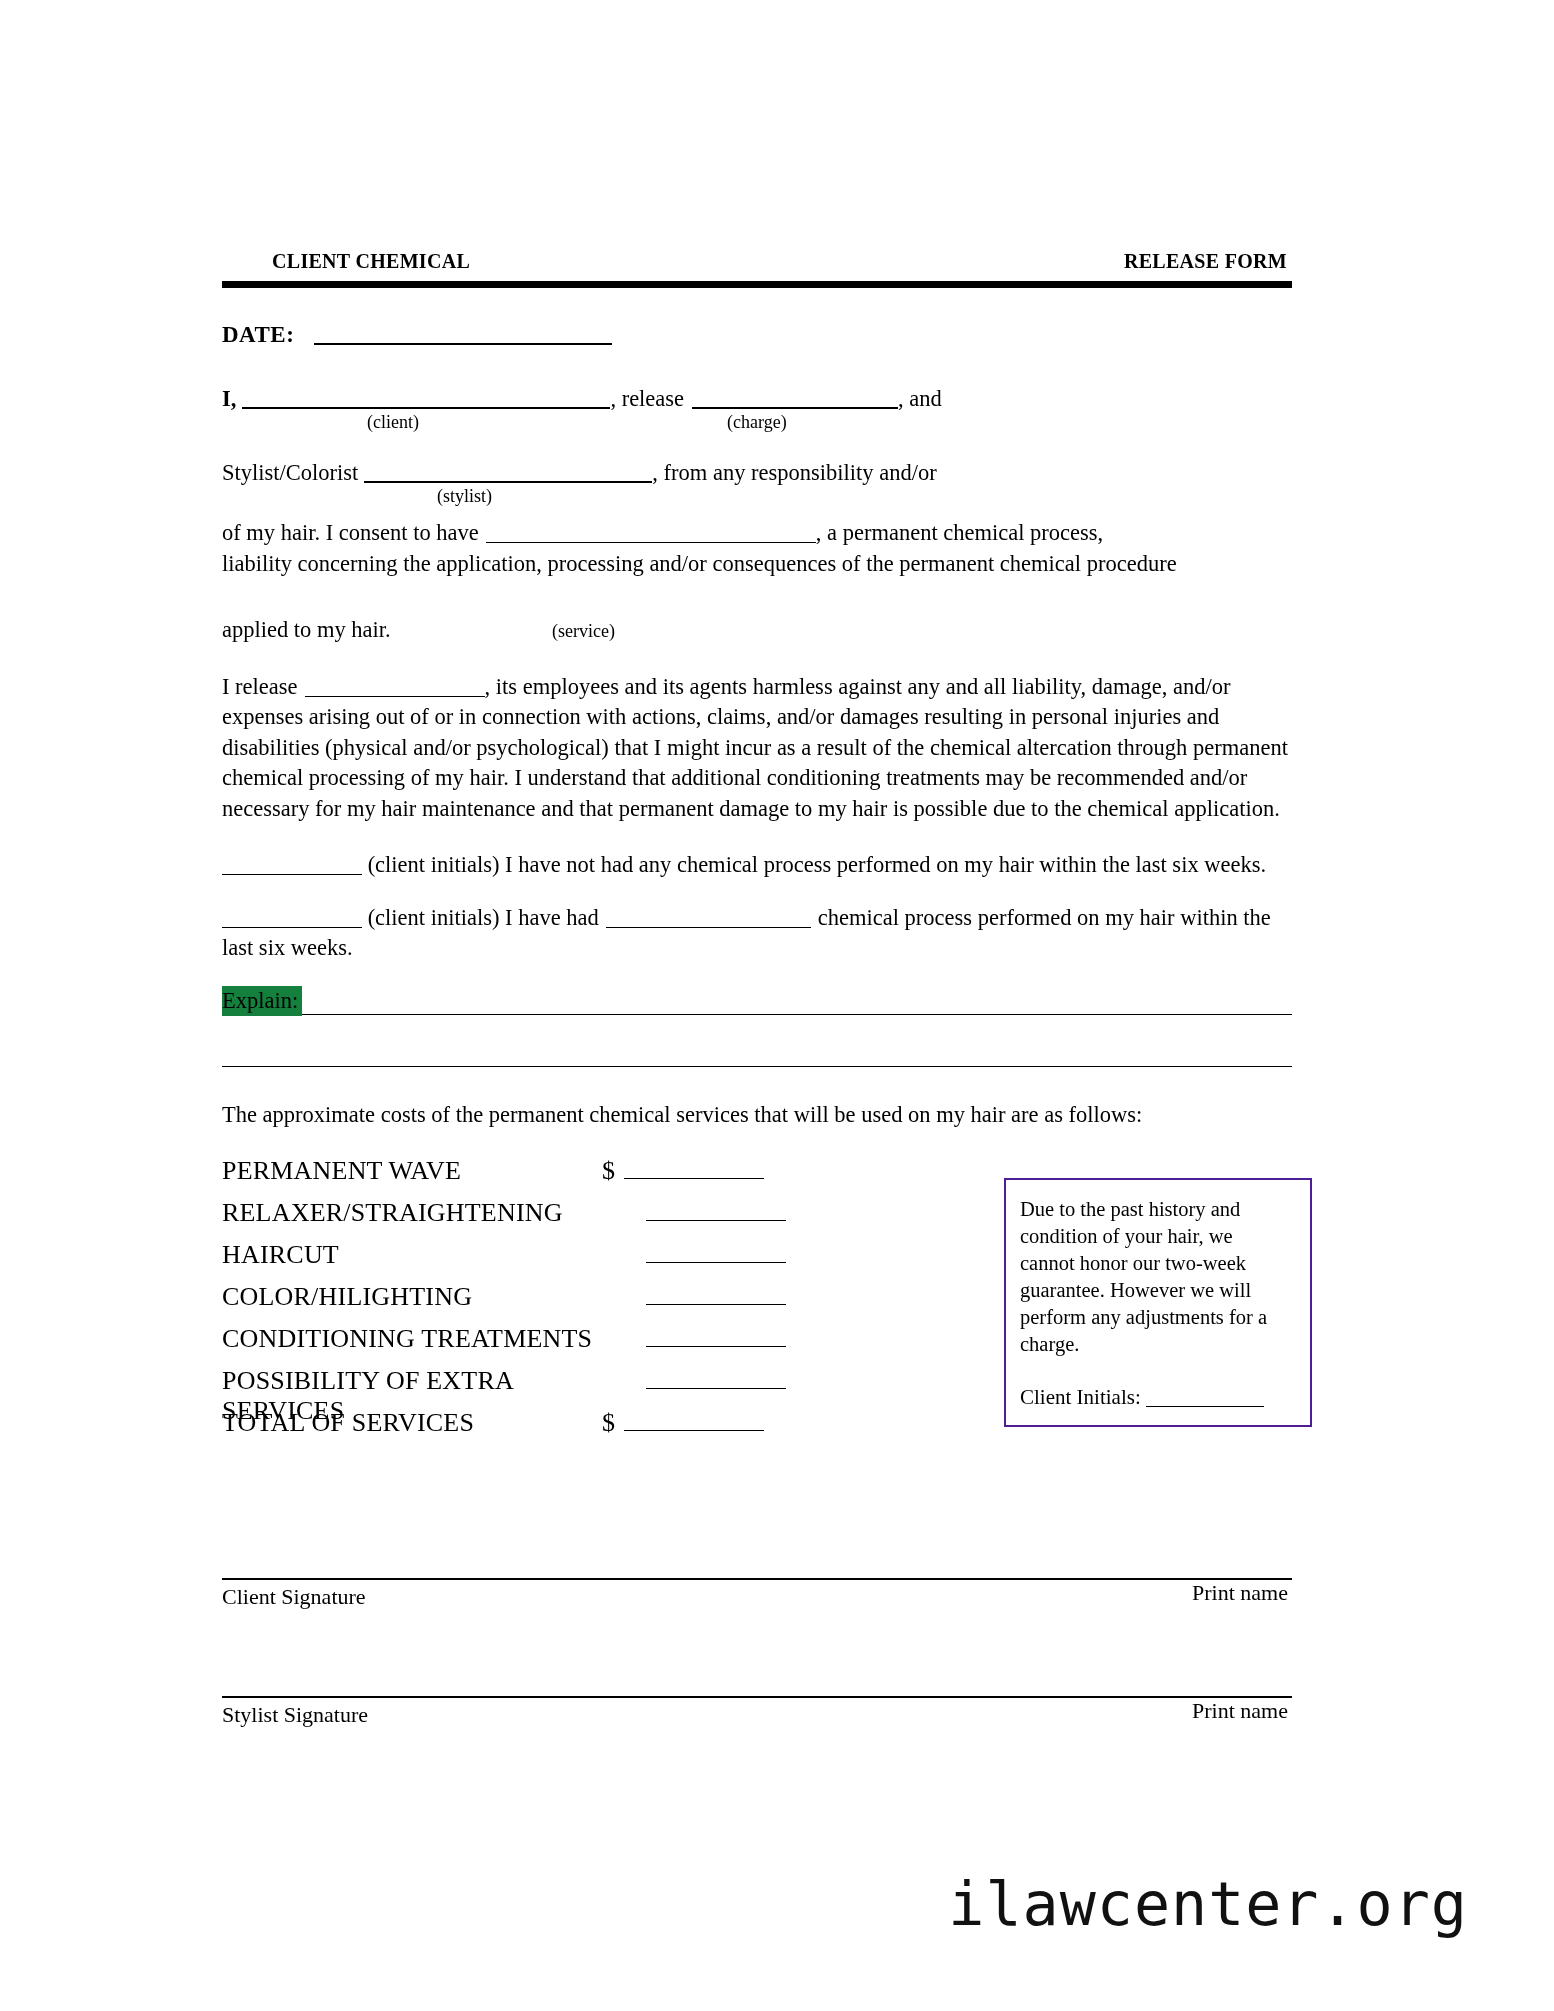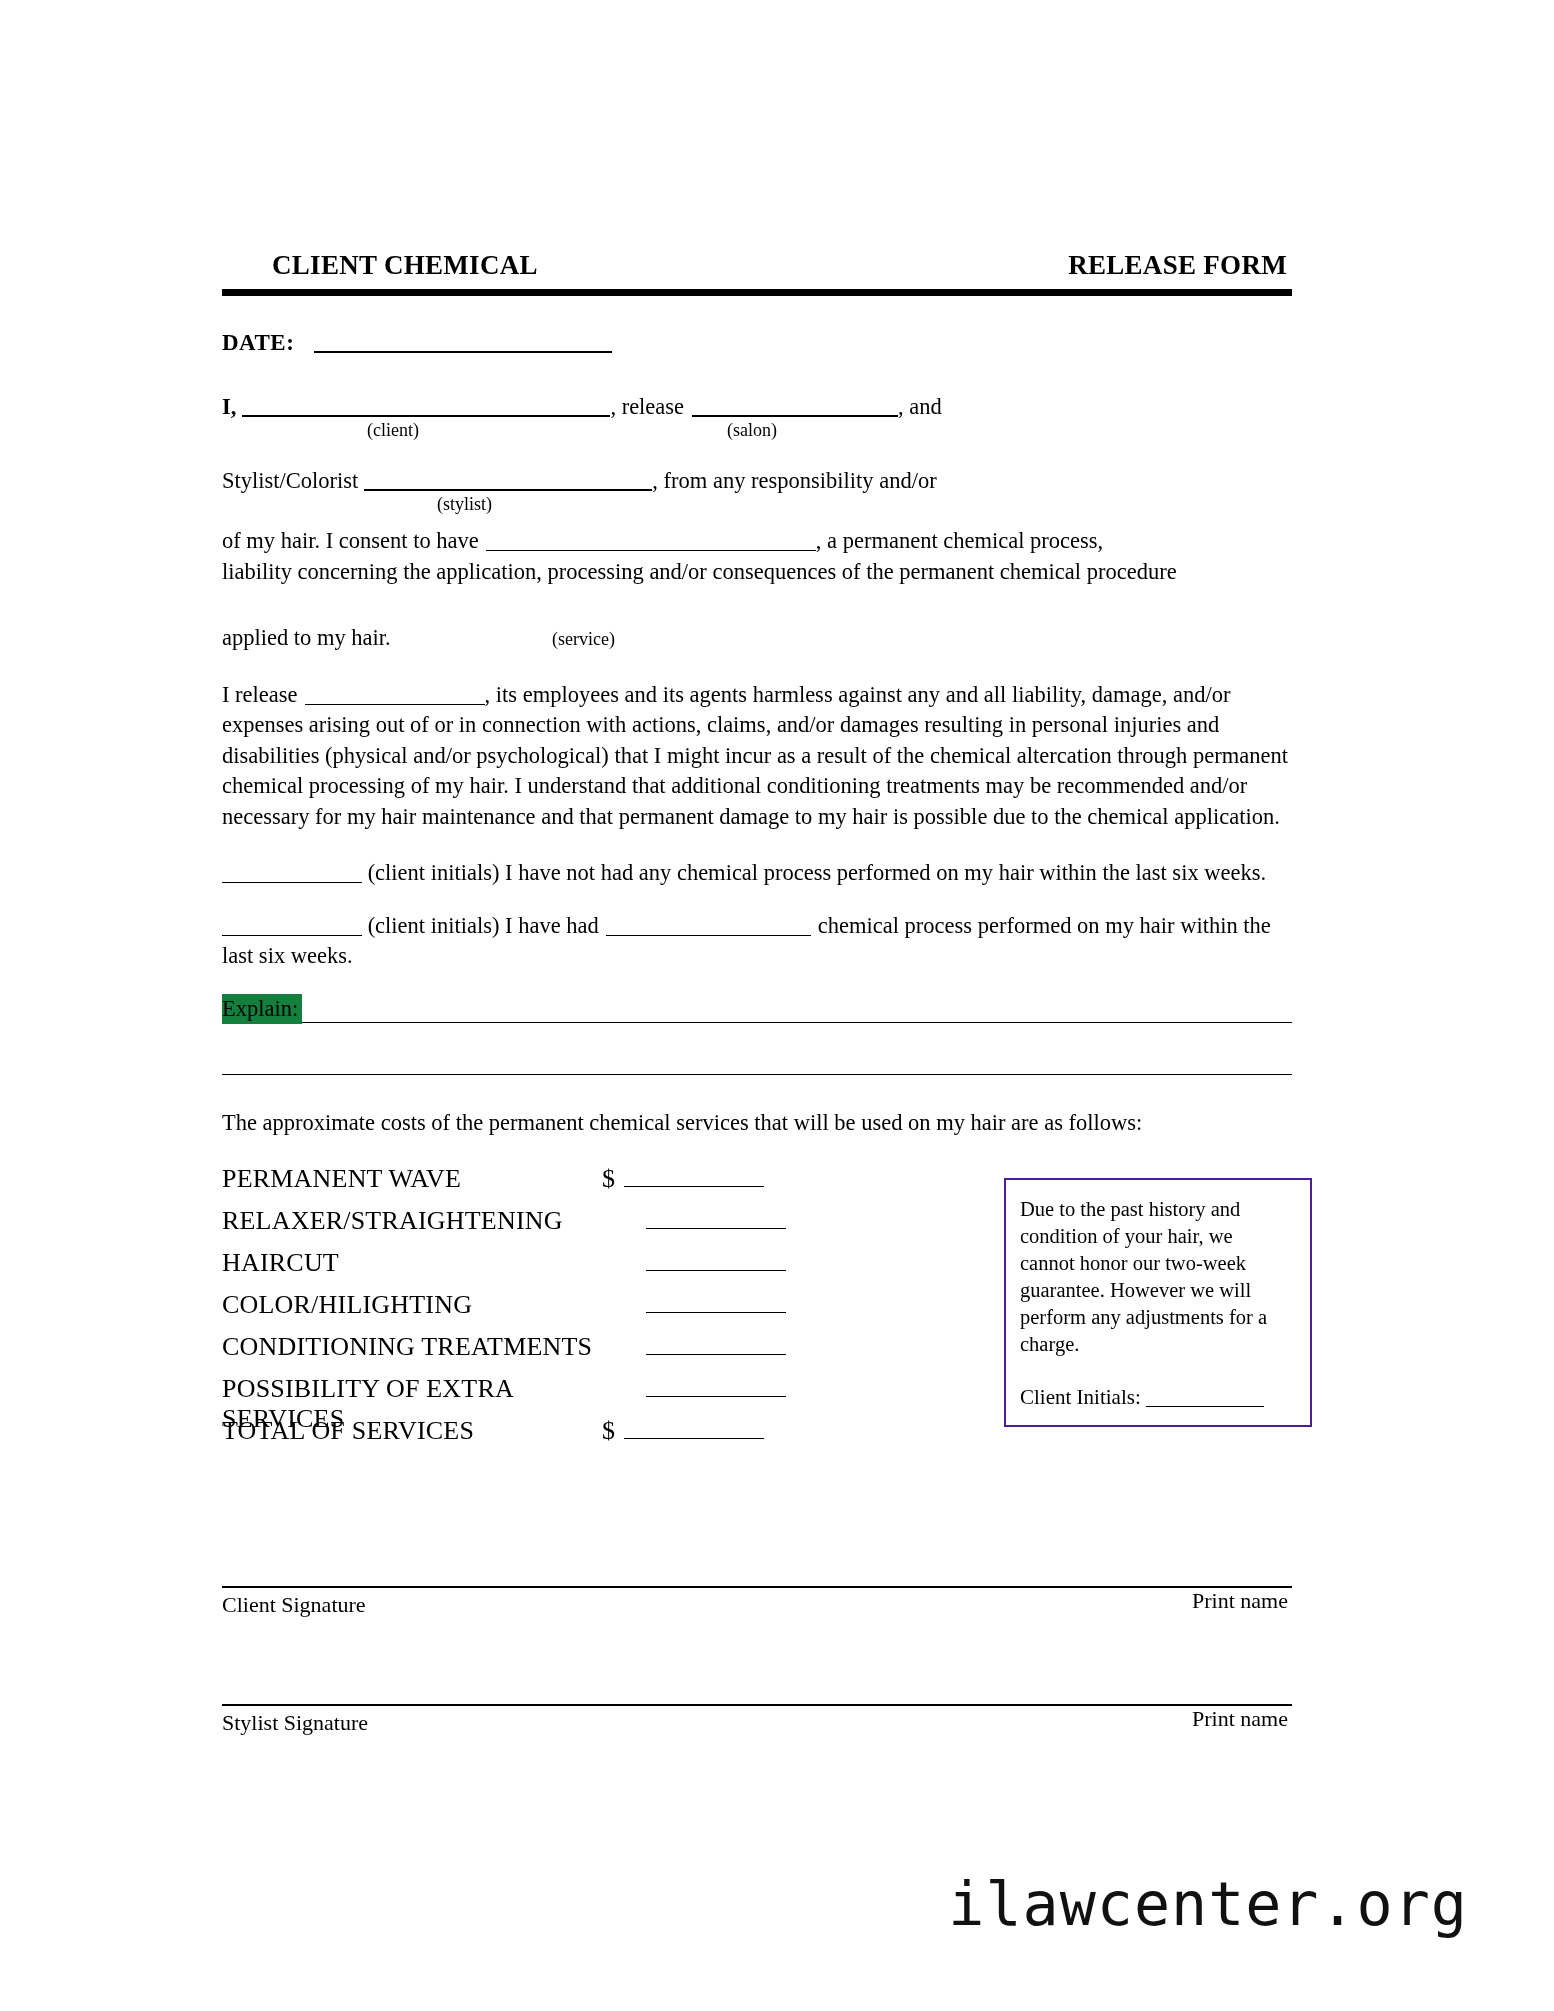--- a/index.html
+++ b/index.html
@@ -30,21 +30,21 @@
     top: 250px;
     width: 1070px;
   }
 
   
   .title-row {
     display: flex;
     justify-content: space-between;
     align-items: baseline;
     font-weight: bold;
-    font-size: 27px;
+    font-size: 20px;
     letter-spacing: 0.3px;
     padding: 0 5px 0 50px;
     gap: 44px;
   }
   .title-rule {
     border-top: 7px solid #000;
     margin-top: 8px;
     width: 1070px;
   }
 
@@ -190,21 +190,21 @@
       <span class="bold">DATE:</span>
       <span class="ul" style="width:298px;margin-left:14px;"></span>
     </div>
 
     <div class="blk" style="margin-top:36px;">
       <div class="body-txt">
         <span class="bold">I,</span><span class="ul" style="width:368px;margin-left:6px;"></span><span>, release</span><span class="ul" style="width:206px;margin-left:8px;"></span><span>, and</span>
       </div>
       <div class="sub-note">
         <span style="left:145px;">(client)</span>
-        <span style="left:505px;">(salon)</span>
+        <span style="left:505px;">(charge)</span>
       </div>
     </div>
 
     <div class="blk" style="margin-top:22px;">
       <div class="body-txt">
         <span>Stylist/Colorist</span><span class="ul" style="width:288px;margin-left:6px;"></span><span>, from any responsibility and/or</span>
       </div>
       <div class="sub-note">
         <span style="left:215px;">(stylist)</span>
       </div>

